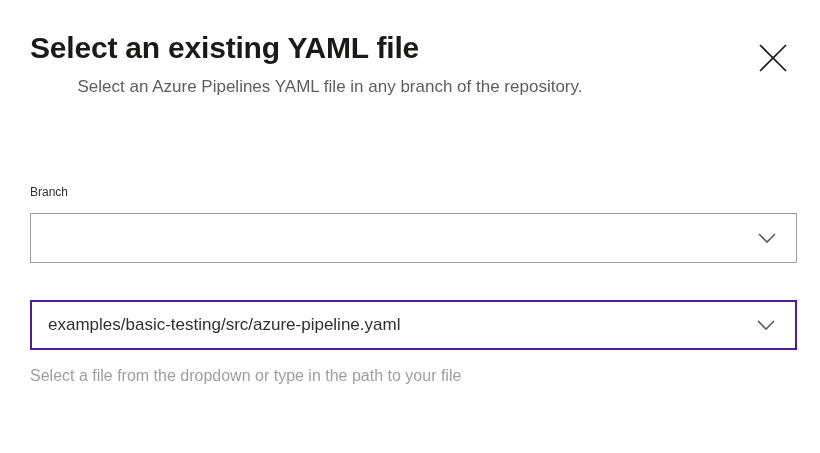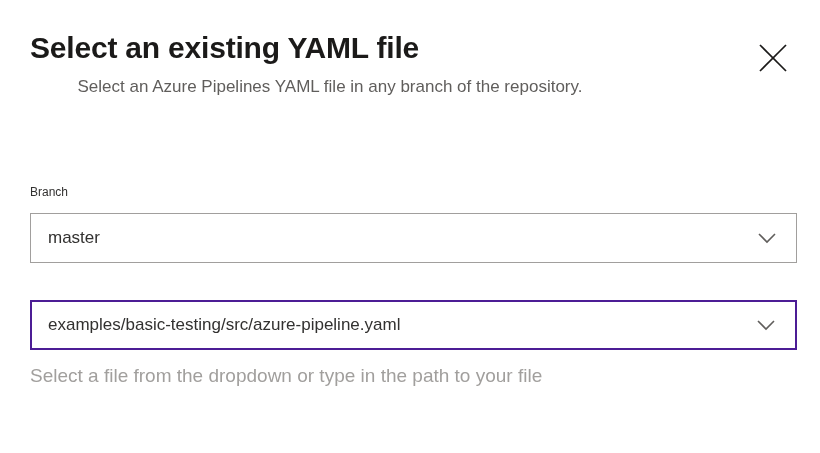--- a/index.html
+++ b/index.html
@@ -140,21 +140,21 @@
     cursor: pointer;
   }
   .combo-chevron svg { display: block; }
 
   .spacer-between-fields {
     height: 37px;
   }
 
   .field-hint {
     margin-top: 15px;
-    font-size: 19px;
+    font-size: 16px;
     line-height: 22px;
     color: #a19f9d;
     font-weight: 400;
   }
 </style>
 </head>
 <body>
 
 <div class="panel">
 
@@ -174,21 +174,20 @@
 
     <p class="panel-subtitle">Select an Azure Pipelines YAML file in any branch of the repository.</p>
   </div>
 
   <div class="form-area">
 
     <div class="field-block">
       <label class="field-label">Branch</label>
 
       <div class="combo">
-        <div class="combo-value" placeholder="">master</div>
         <span class="combo-chevron">
           <svg width="18" height="11" viewBox="0 0 18 11" aria-hidden="true">
             <polyline points="1,1 9,9 17,1" fill="none" stroke="#605e5c" stroke-width="1.6"></polyline>
           </svg>
         </span>
       </div>
     </div>
 
     <div class="spacer-between-fields"></div>
 

